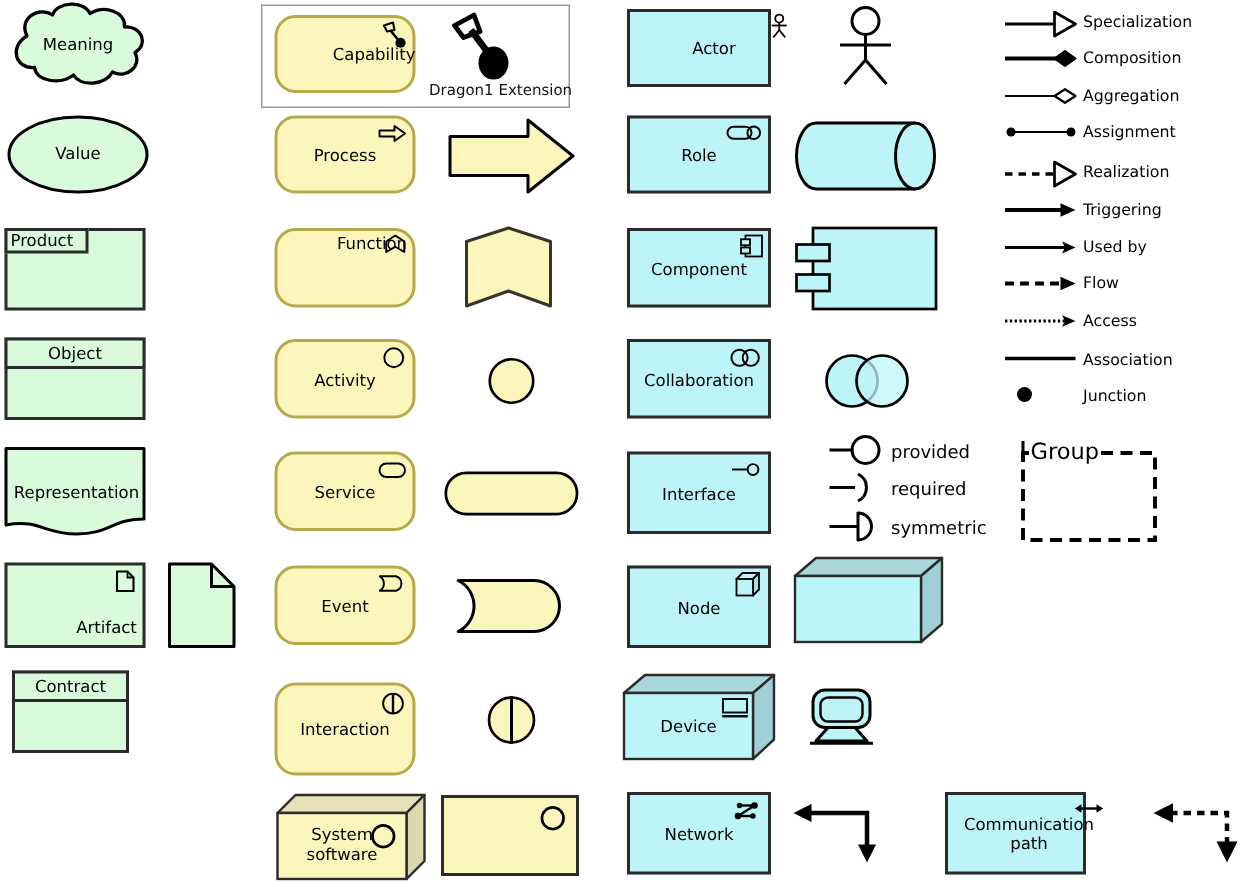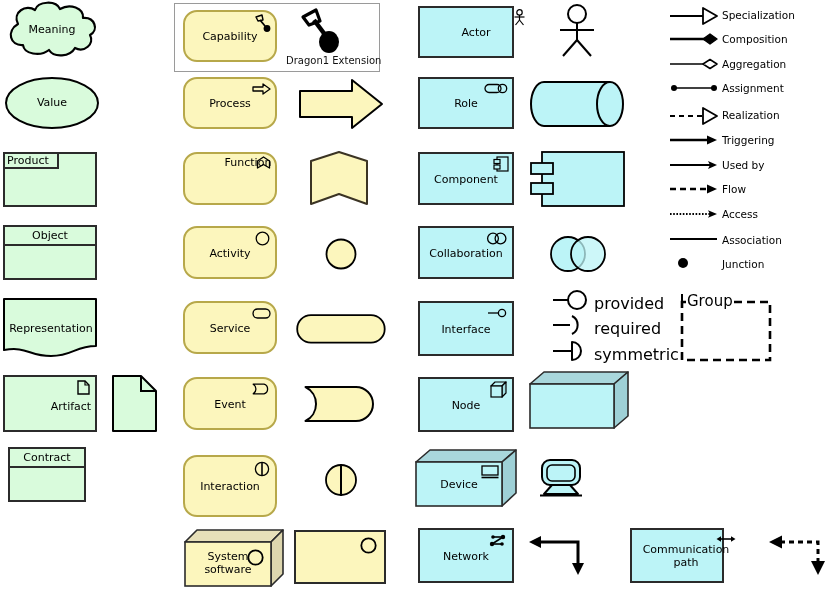--- a/index.html
+++ b/index.html
@@ -25,21 +25,21 @@
 
   svg{display:block;overflow:visible;}
 
   .legend-txt{position:absolute;font-size:10.5px;line-height:12px;color:#000;
               font-family:"DejaVu Sans",sans-serif;white-space:nowrap;}
 
   .small-cap{position:absolute;font-size:10px;color:#111;white-space:nowrap;}
 
   .framebox{position:absolute;box-sizing:border-box;border:1px solid #9a9a9a;background:#fff;}
 
-  .iflabel{position:absolute;font-size:16px;color:#000;white-space:nowrap;text-align:center;}
+  .iflabel{position:absolute;font-size:12px;color:#000;white-space:nowrap;text-align:center;}
 </style>
 </head>
 <body>
 
 <div class="cell" style="left:2px;top:2px;width:100px;height:58px;">
   <svg width="100" height="58" viewBox="0 0 100 58">
     <path d="M16,22 C10,10 24,2 33,8 C36,-1 54,-2 58,7 C68,1 82,6 81,16
              C93,15 97,28 88,33 C93,42 82,51 73,46 C68,55 52,56 47,48
              C38,55 22,52 21,43 C8,44 4,29 16,22 Z" fill="#d9fbdc" stroke="#000" stroke-width="2.2" stroke-linejoin="round"></path>
   </svg>
@@ -73,21 +73,21 @@
 </div>
 
 <div class="cell" style="left:3px;top:375px;width:94px;height:57px;">
   <div class="box green" style="left:0;top:0;width:94px;height:57px;"></div>
   <span class="mk">
     <svg width="13" height="15" viewBox="0 0 13 15">
       <path d="M1,1 H8 L12,5 V14 H1 Z" fill="#d9fbdc" stroke="#000" stroke-width="1.4"></path>
       <path d="M8,1 V5 H12" fill="none" stroke="#000" stroke-width="1.2"></path>
     </svg>
   </span>
-  <div class="lbl" style="top:25px;margin-left:42px;">Artifact</div>
+  <div class="lbl" style="top:37px;margin-left:42px;">Artifact</div>
 </div>
 
 <div class="cell" style="left:112px;top:375px;width:46px;height:57px;">
   <svg width="46" height="57" viewBox="0 0 46 57">
     <path d="M1,1 H29 L44,16 V56 H1 Z" fill="#d9fbdc" stroke="#000" stroke-width="2" stroke-linejoin="round"></path>
     <path d="M29,1 V16 H44" fill="none" stroke="#000" stroke-width="2"></path>
   </svg>
 </div>
 
 <div class="cell" style="left:8px;top:447px;width:78px;height:55px;">
@@ -100,21 +100,21 @@
 
 <div class="cell" style="left:183px;top:10px;width:94px;height:52px;">
   <div class="rbox" style="left:0;top:0;width:94px;height:52px;"></div>
   <span class="mk" style="right:5px;top:4px;">
     <svg width="18" height="19" viewBox="0 0 18 19">
       <path d="M2,3 L8,1 L9,6 L4,7 Z" fill="none" stroke="#000" stroke-width="1.4" stroke-linejoin="round"></path>
       <line x1="6" y1="6" x2="11" y2="12" stroke="#000" stroke-width="1.8"></line>
       <circle cx="13" cy="14.5" r="3.4" fill="#000"></circle>
     </svg>
   </span>
-  <div class="lbl" style="top:20px;">Capability</div>
+  <div class="lbl" style="top:20px;text-align:right;">Capability</div>
 </div>
 <div class="cell" style="left:300px;top:8px;width:42px;height:48px;">
   <svg width="42" height="48" viewBox="0 0 42 48">
     <path d="M3,9 L16,2 L20,13 L9,17 Z" fill="none" stroke="#000" stroke-width="3.2" stroke-linejoin="round"></path>
     <line x1="14" y1="12" x2="26" y2="28" stroke="#000" stroke-width="4.5"></line>
     <ellipse cx="29" cy="34" rx="10" ry="11" fill="#000"></ellipse>
   </svg>
 </div>
 <div class="small-cap" style="left:286px;top:55px;">Dragon1 Extension</div>
 

